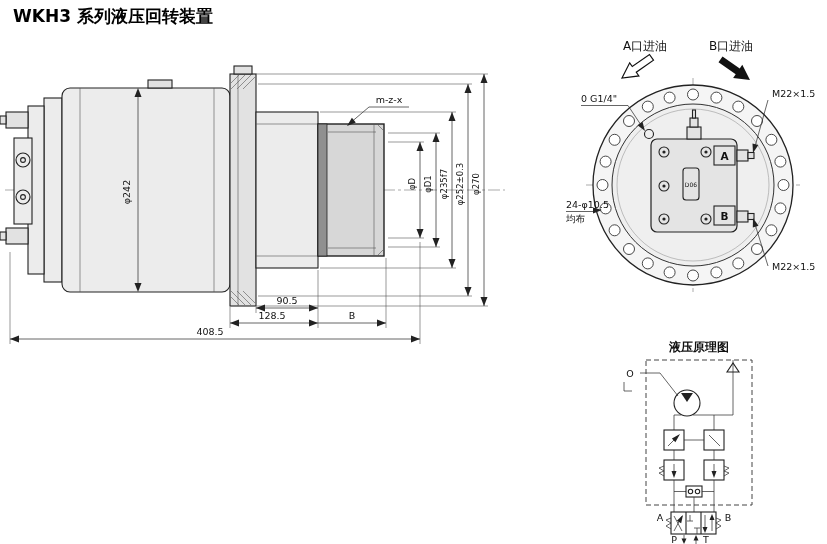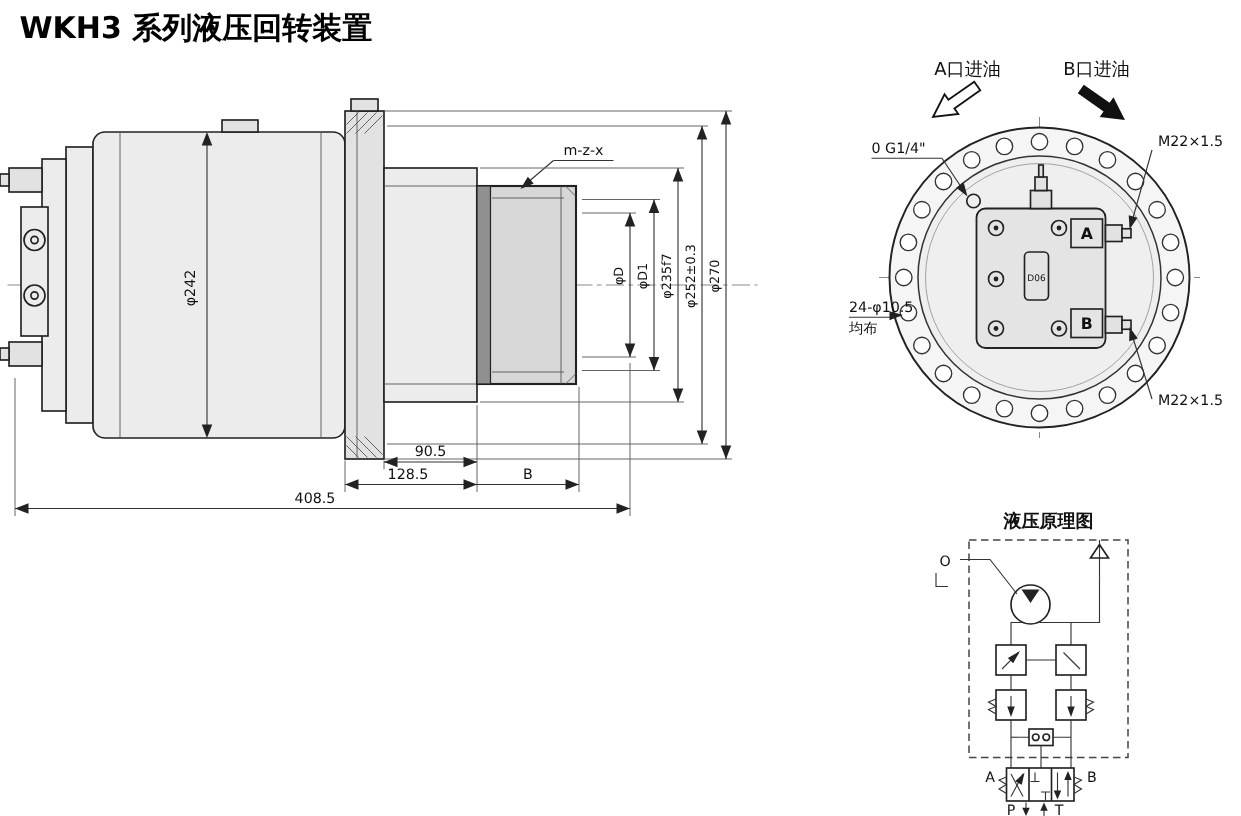--- a/index.html
+++ b/index.html
@@ -1,18 +1,18 @@
 <!DOCTYPE html>
 <html><head>
 <meta charset="utf-8">
 <style>
   html,body { margin:0; padding:0; background:#ffffff; }
   .canvas { position:relative; width:827px; height:544px; background:#fff; overflow:hidden;
             font-family:"DejaVu Sans", sans-serif; }
-  .page-title { position:absolute; left:13px; top:5px; font-size:20px; font-weight:bold; color:#000; }
+  .page-title { position:absolute; left:13px; top:5px; font-size:17px; font-weight:bold; color:#000; }
   svg { position:absolute; left:0; top:0; }
   svg text { font-family:"DejaVu Sans", sans-serif; fill:#111; }
   .o  { stroke:#222; fill:none; stroke-width:1.1; }
   .f1 { stroke:#222; fill:#ececec; stroke-width:1.1; }
   .f2 { stroke:#222; fill:#e2e2e2; stroke-width:1.1; }
   .f3 { stroke:#222; fill:#d7d7d7; stroke-width:1.4; }
   .t  { stroke:#555; fill:none; stroke-width:0.6; }
   .d  { stroke:#333; fill:none; stroke-width:0.75; }
   .a  { fill:#222; stroke:none; }
   .cl { stroke:#888; fill:none; stroke-width:0.7; stroke-dasharray:12 3 3 3; }

